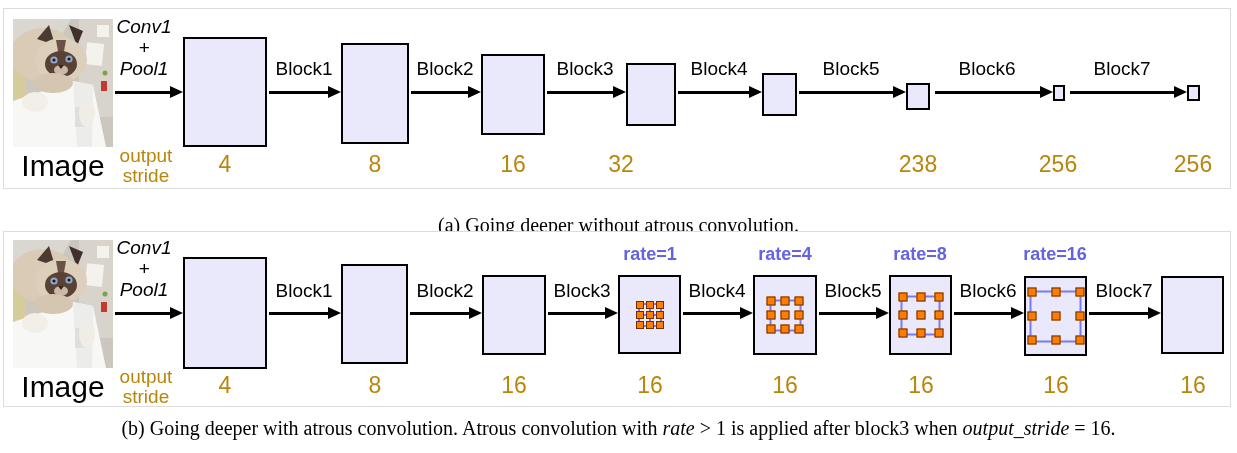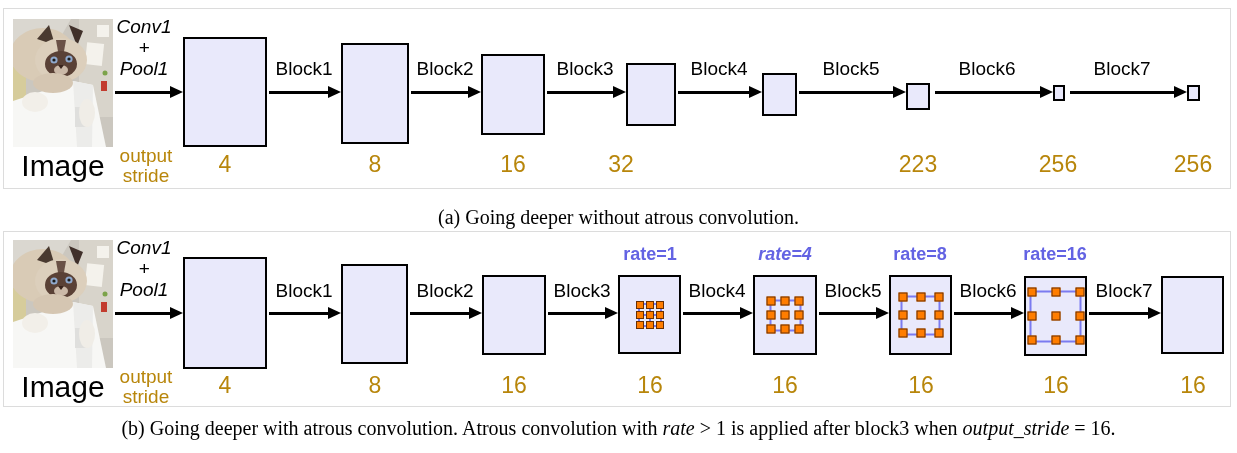--- a/index.html
+++ b/index.html
@@ -105,25 +105,25 @@
   <div class="blk-label" style="left:540px;top:58px;">Block3</div>
   <div class="blk-label" style="left:674px;top:58px;">Block4</div>
   <div class="blk-label" style="left:806px;top:58px;">Block5</div>
   <div class="blk-label" style="left:942px;top:58px;">Block6</div>
   <div class="blk-label" style="left:1077px;top:58px;">Block7</div>
 
   <div class="stride" style="left:180px;top:151px;">4</div>
   <div class="stride" style="left:330px;top:151px;">8</div>
   <div class="stride" style="left:468px;top:151px;">16</div>
   <div class="stride" style="left:576px;top:151px;">32</div>
-  <div class="stride" style="left:873px;top:151px;">223</div>
+  <div class="stride" style="left:873px;top:151px;">238</div>
   <div class="stride" style="left:1013px;top:151px;">256</div>
   <div class="stride" style="left:1148px;top:151px;">256</div>
 
-  <div class="caption" style="top:206px;">(a) Going deeper without atrous convolution.</div>
+  <div class="caption" style="top:214px;">(a) Going deeper without atrous convolution.</div>
 
   <div class="panel" style="left:3px;top:231px;width:1228px;height:176px;"></div>
 
   <svg class="cat" style="left:13px;top:240px;" width="100" height="128" viewBox="0 0 100 128">
       <use href="#cat-pic"></use>
     </svg>
   <div class="image-label" style="left:8px;top:370px;width:110px;">Image</div>
   <div class="conv-label" style="left:110px;top:237px;width:68px;">Conv1
 +
 Pool1</div>
@@ -206,21 +206,21 @@
 
   <div class="blk-label" style="left:259px;top:280px;">Block1</div>
   <div class="blk-label" style="left:400px;top:280px;">Block2</div>
   <div class="blk-label" style="left:537px;top:280px;">Block3</div>
   <div class="blk-label" style="left:672px;top:280px;">Block4</div>
   <div class="blk-label" style="left:808px;top:280px;">Block5</div>
   <div class="blk-label" style="left:943px;top:280px;">Block6</div>
   <div class="blk-label" style="left:1079px;top:280px;">Block7</div>
 
   <div class="rate-label" style="left:600px;top:244px;">rate=1</div>
-  <div class="rate-label" style="left:735px;top:244px;font-style:italic;">rate=4</div>
+  <div class="rate-label" style="left:735px;top:244px;">rate=4</div>
   <div class="rate-label" style="left:870px;top:244px;">rate=8</div>
   <div class="rate-label" style="left:1005px;top:244px;">rate=16</div>
 
   <div class="stride" style="left:180px;top:372px;">4</div>
   <div class="stride" style="left:330px;top:372px;">8</div>
   <div class="stride" style="left:469px;top:372px;">16</div>
   <div class="stride" style="left:605px;top:372px;">16</div>
   <div class="stride" style="left:740px;top:372px;">16</div>
   <div class="stride" style="left:876px;top:372px;">16</div>
   <div class="stride" style="left:1011px;top:372px;">16</div>

